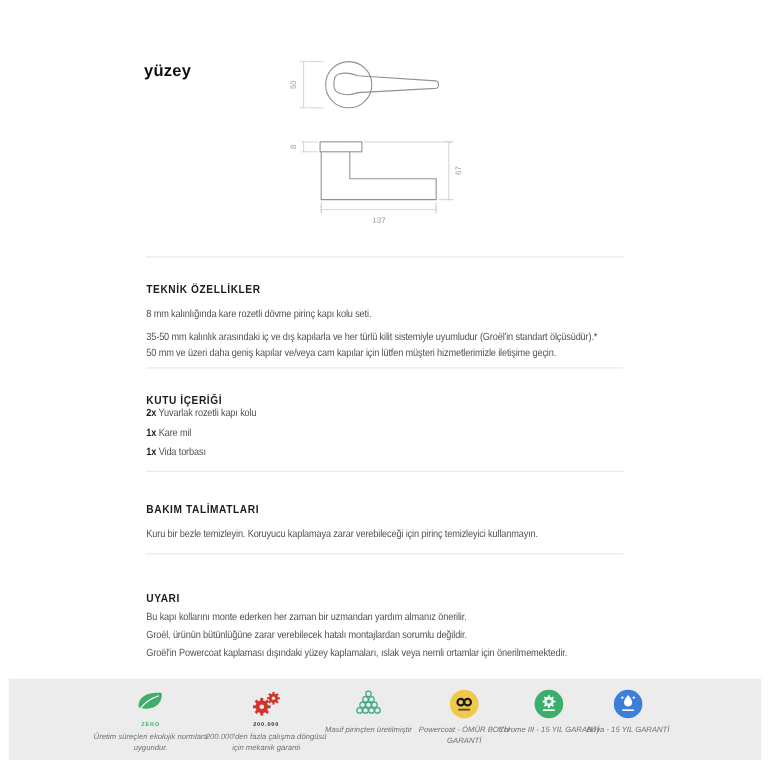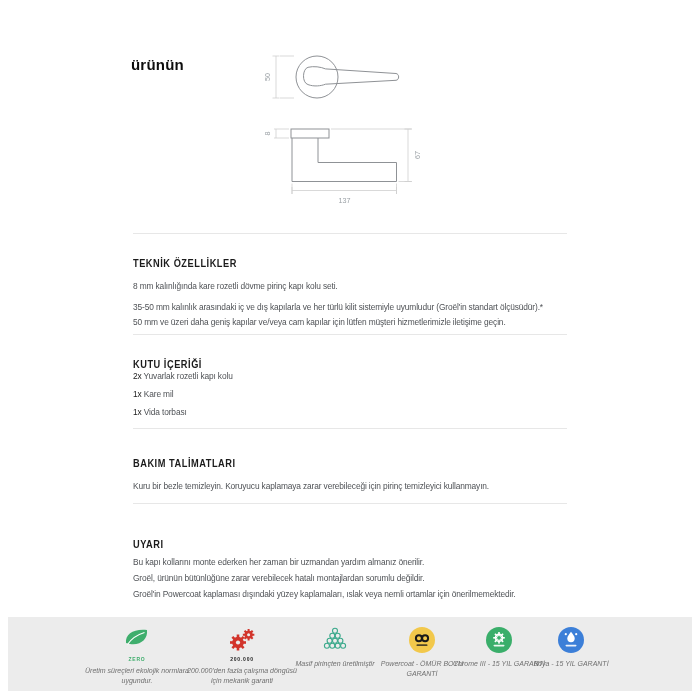--- a/index.html
+++ b/index.html
@@ -14,39 +14,39 @@
   .drawing{position:absolute;left:255px;top:40px;width:210px;height:180px;}
   .divider{position:absolute;left:133px;width:434px;height:1px;background:#e7e7e7;}
   .sec-h{
     position:absolute;left:133px;width:460px;font-size:10.5px;font-weight:700;color:#1b1b1b;
     letter-spacing:.6px;transform:scaleX(.88);transform-origin:0 50%;white-space:nowrap;
   }
   .body{
     position:absolute;left:133px;width:560px;font-size:9.5px;color:#4f5256;
     letter-spacing:-.15px;transform:scaleX(.88);transform-origin:0 50%;white-space:nowrap;
   }
-  .body b{color:#1b1b1b;font-weight:400;}
+  .body b{color:#1b1b1b;font-weight:700;}
   .footer{
     position:absolute;left:8px;top:617px;width:684px;height:74px;background:#ececec;
   }
   .badge{position:absolute;top:8px;width:112px;display:flex;flex-direction:column;align-items:center;}
   .bicon{width:30px;height:30px;flex:0 0 auto;}
   .btag{font-size:5px;font-weight:700;letter-spacing:.8px;margin-top:1px;}
   .btag:empty{display:none;}
   .btag.green{color:#3fae6d;}
   .btag.dark{color:#222222;}
   .bcap{
     margin-top:4px;font-size:7px;font-style:italic;color:#6f6f6f;text-align:center;line-height:1.45;
   }
   .dimtxt{fill:#9aa0a5;font-size:7.2px;font-family:"Liberation Sans",sans-serif;}
 </style>
 </head>
 <body>
 
-<div class="logo">ürünün</div>
+<div class="logo">yüzey</div>
 
 <svg class="drawing" viewBox="0 0 210 180">
 
   <g fill="none" stroke="#8f9296" stroke-width="1">
     <circle cx="62" cy="37" r="21"></circle>
     <path d="M53,27.3 C47.5,28.8 46.5,42.5 53,44.6 C59,46.8 66,46 70.5,44.2 L141,40.3 C144.5,40 144.5,33.9 141,33.5 L70.5,28.9 C66,26.9 58.5,25.9 53,27.3 Z"></path>
   </g>
 
   <g stroke="#cfcfcf" stroke-width=".8" fill="none">
     <line x1="25" y1="16" x2="39" y2="16"></line>

